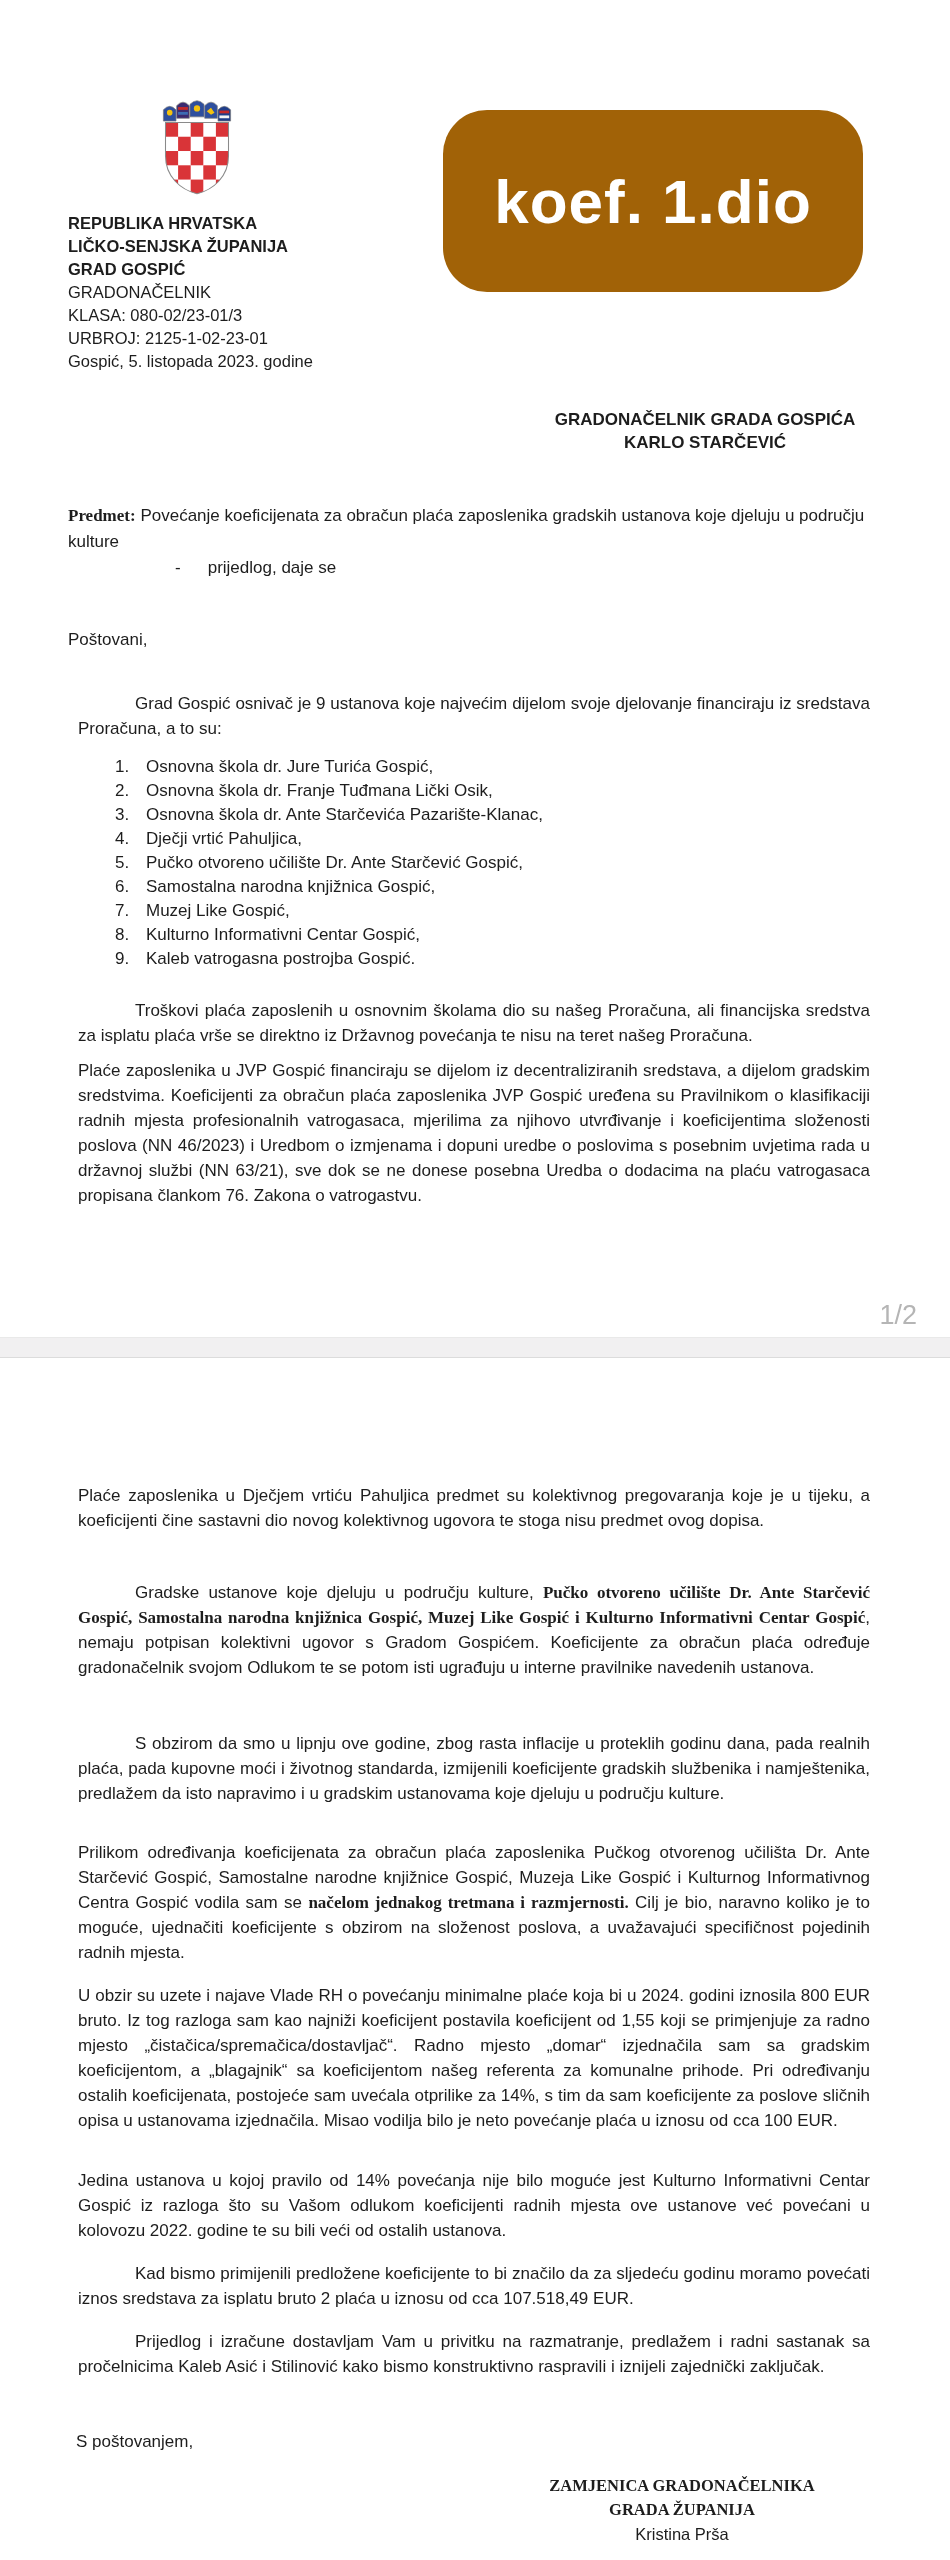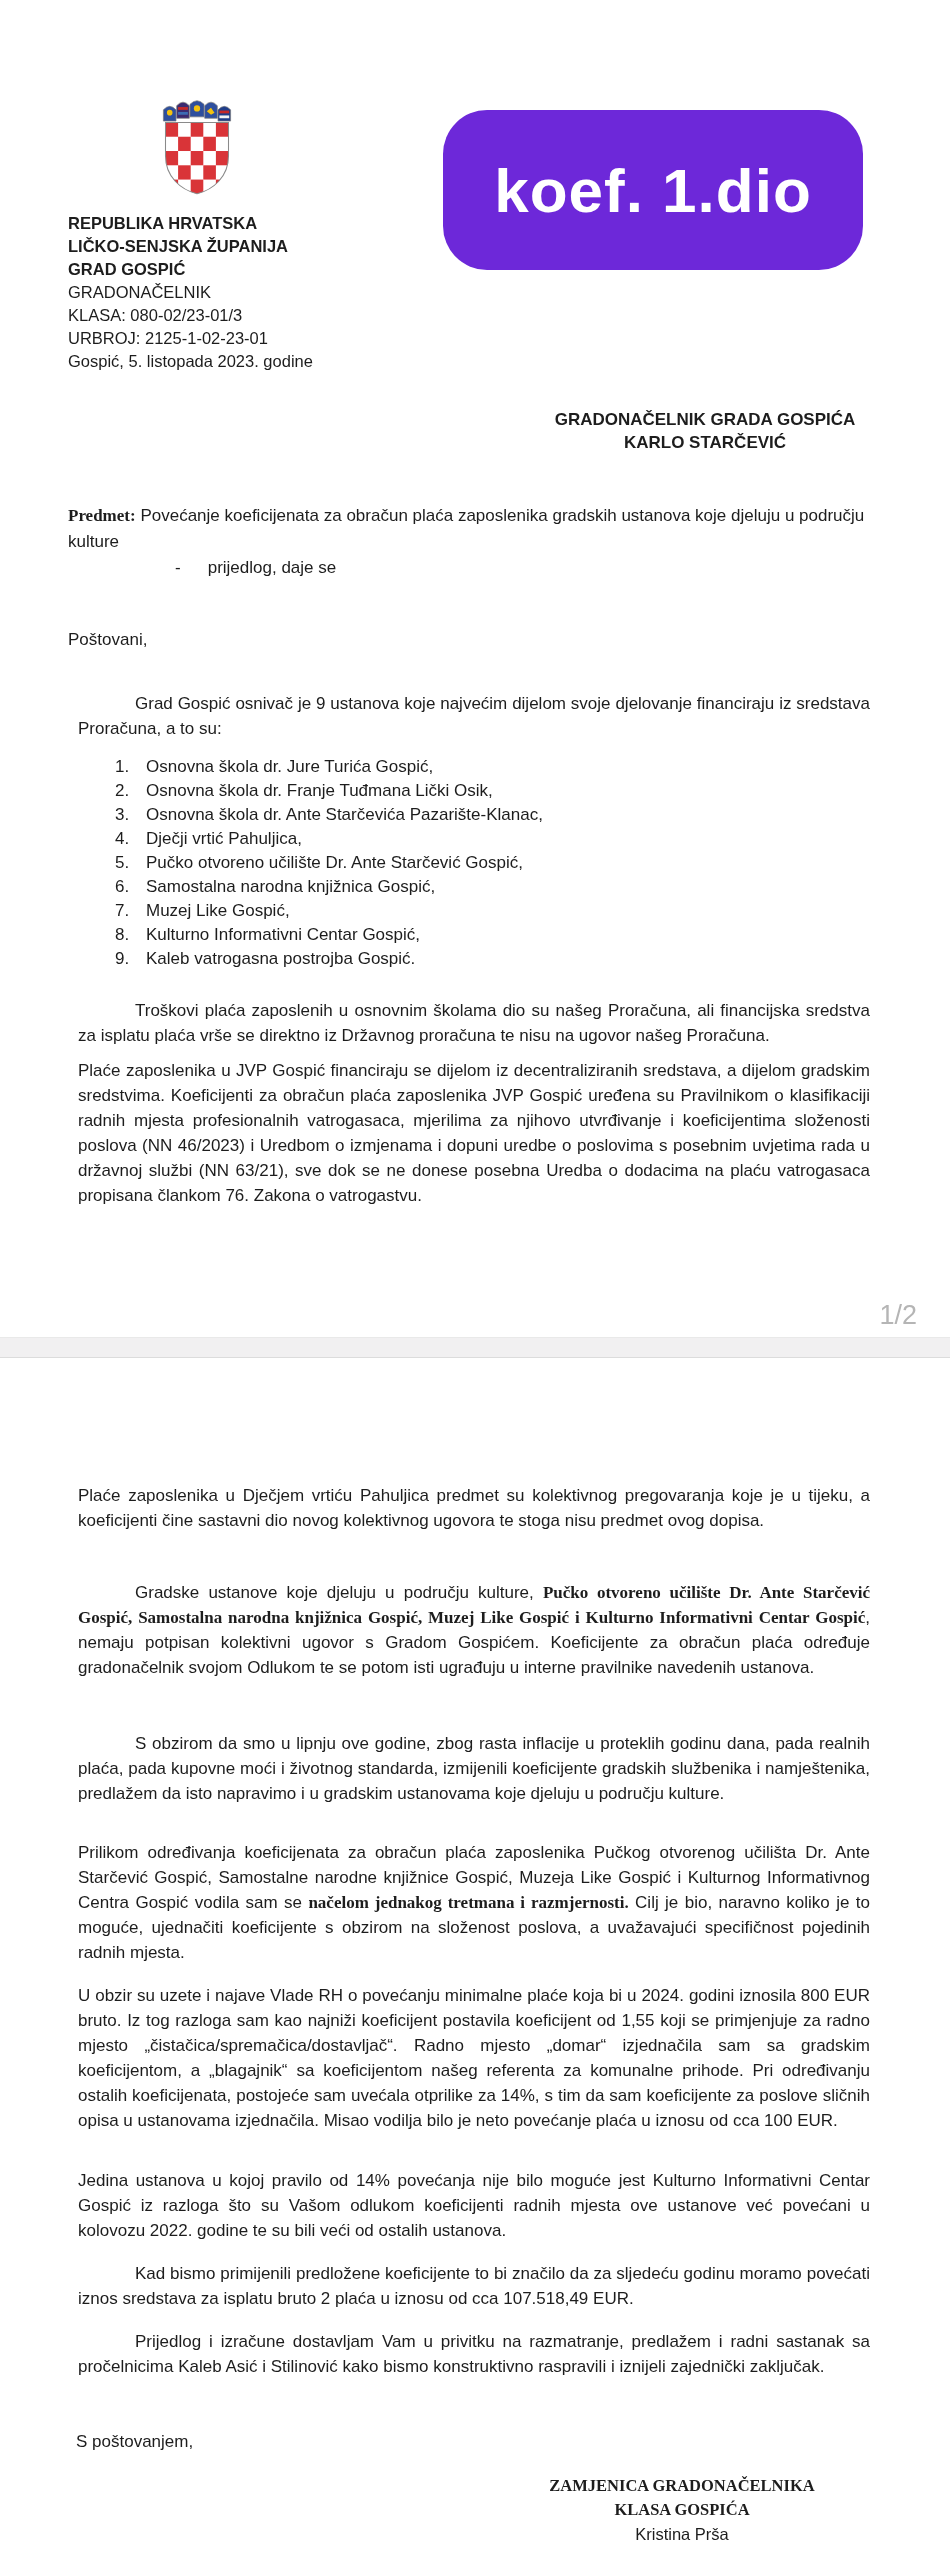--- a/index.html
+++ b/index.html
@@ -1,21 +1,21 @@
 <!DOCTYPE html>
 <html><head>
 <meta charset="utf-8">
 <style>
   html,body{margin:0;padding:0;background:#ffffff;}
   body{width:950px;height:2560px;font-family:"Liberation Sans",sans-serif;color:#1d1d1d;overflow:hidden;}
   .doc{position:relative;width:950px;height:2560px;background:#fff;}
 
   
   .crest{position:absolute;left:162px;top:100px;width:70px;height:96px;}
-  .badge{position:absolute;left:443px;top:110px;width:420px;height:160px;background:#6d28d9;
+  .badge{position:absolute;left:443px;top:110px;width:420px;height:182px;background:#a16207;
          border-radius:44px;display:flex;align-items:center;justify-content:center;}
   .badge span{color:#ffffff;font-weight:bold;font-size:62px;letter-spacing:1px;}
   .letterhead{position:absolute;left:68px;top:212px;font-size:16.5px;line-height:23px;}
   .lh-b{font-weight:bold;}
 
   .addressee{position:absolute;left:505px;top:408px;width:400px;text-align:center;
              font-weight:bold;font-size:17px;line-height:23px;}
 
   
   .tb{position:absolute;left:68px;width:812px;font-size:17px;line-height:25px;text-align:justify;}
@@ -158,21 +158,21 @@
         <span class="num">8.</span>
         <span>Kulturno Informativni Centar Gospić,</span>
       </div>
     <div class="li">
         <span class="num">9.</span>
         <span>Kaleb vatrogasna postrojba Gospić.</span>
       </div>
   </div>
 
   <div class="tb" style="top:988px;">
-    <p class="ind">Troškovi plaća zaposlenih u osnovnim školama dio su našeg Proračuna, ali financijska sredstva za isplatu plaća vrše se direktno iz Državnog proračuna te nisu na ugovor našeg Proračuna.</p>
+    <p class="ind">Troškovi plaća zaposlenih u osnovnim školama dio su našeg Proračuna, ali financijska sredstva za isplatu plaća vrše se direktno iz Državnog povećanja te nisu na teret našeg Proračuna.</p>
     <p>Plaće zaposlenika u JVP Gospić financiraju se dijelom iz decentraliziranih sredstava, a dijelom gradskim sredstvima. Koeficijenti za obračun plaća zaposlenika JVP Gospić uređena su Pravilnikom o klasifikaciji radnih mjesta profesionalnih vatrogasaca, mjerilima za njihovo utvrđivanje i koeficijentima složenosti poslova (NN 46/2023) i Uredbom o izmjenama i dopuni uredbe o poslovima s posebnim uvjetima rada u državnoj službi (NN 63/21), sve dok se ne donese posebna Uredba o dodacima na plaću vatrogasaca propisana člankom 76. Zakona o vatrogastvu.</p>
   </div>
 
   <div class="pagenum">1/2</div>
   <div class="separator"></div>
 
   <div class="tb" style="top:1473px;">
     <p>Plaće zaposlenika u Dječjem vrtiću Pahuljica predmet su kolektivnog pregovaranja koje je u tijeku, a koeficijenti čine sastavni dio novog kolektivnog ugovora te stoga nisu predmet ovog dopisa.</p>
   </div>
 
@@ -201,17 +201,17 @@
   </div>
 
   <div class="tb" style="top:2319px;">
     <p class="ind">Prijedlog i izračune dostavljam Vam u privitku na razmatranje, predlažem i radni sastanak sa pročelnicima Kaleb Asić i Stilinović kako bismo konstruktivno raspravili i iznijeli zajednički zaključak.</p>
   </div>
 
   <div class="closing">S poštovanjem,</div>
 
   <div class="signature">
     <div class="b">ZAMJENICA GRADONAČELNIKA</div>
-    <div class="b">KLASA GOSPIĆA</div>
+    <div class="b">GRADA ŽUPANIJA</div>
     <div class="sig-name">Kristina Prša</div>
   </div>
 
 </div>
 
 </body></html>

